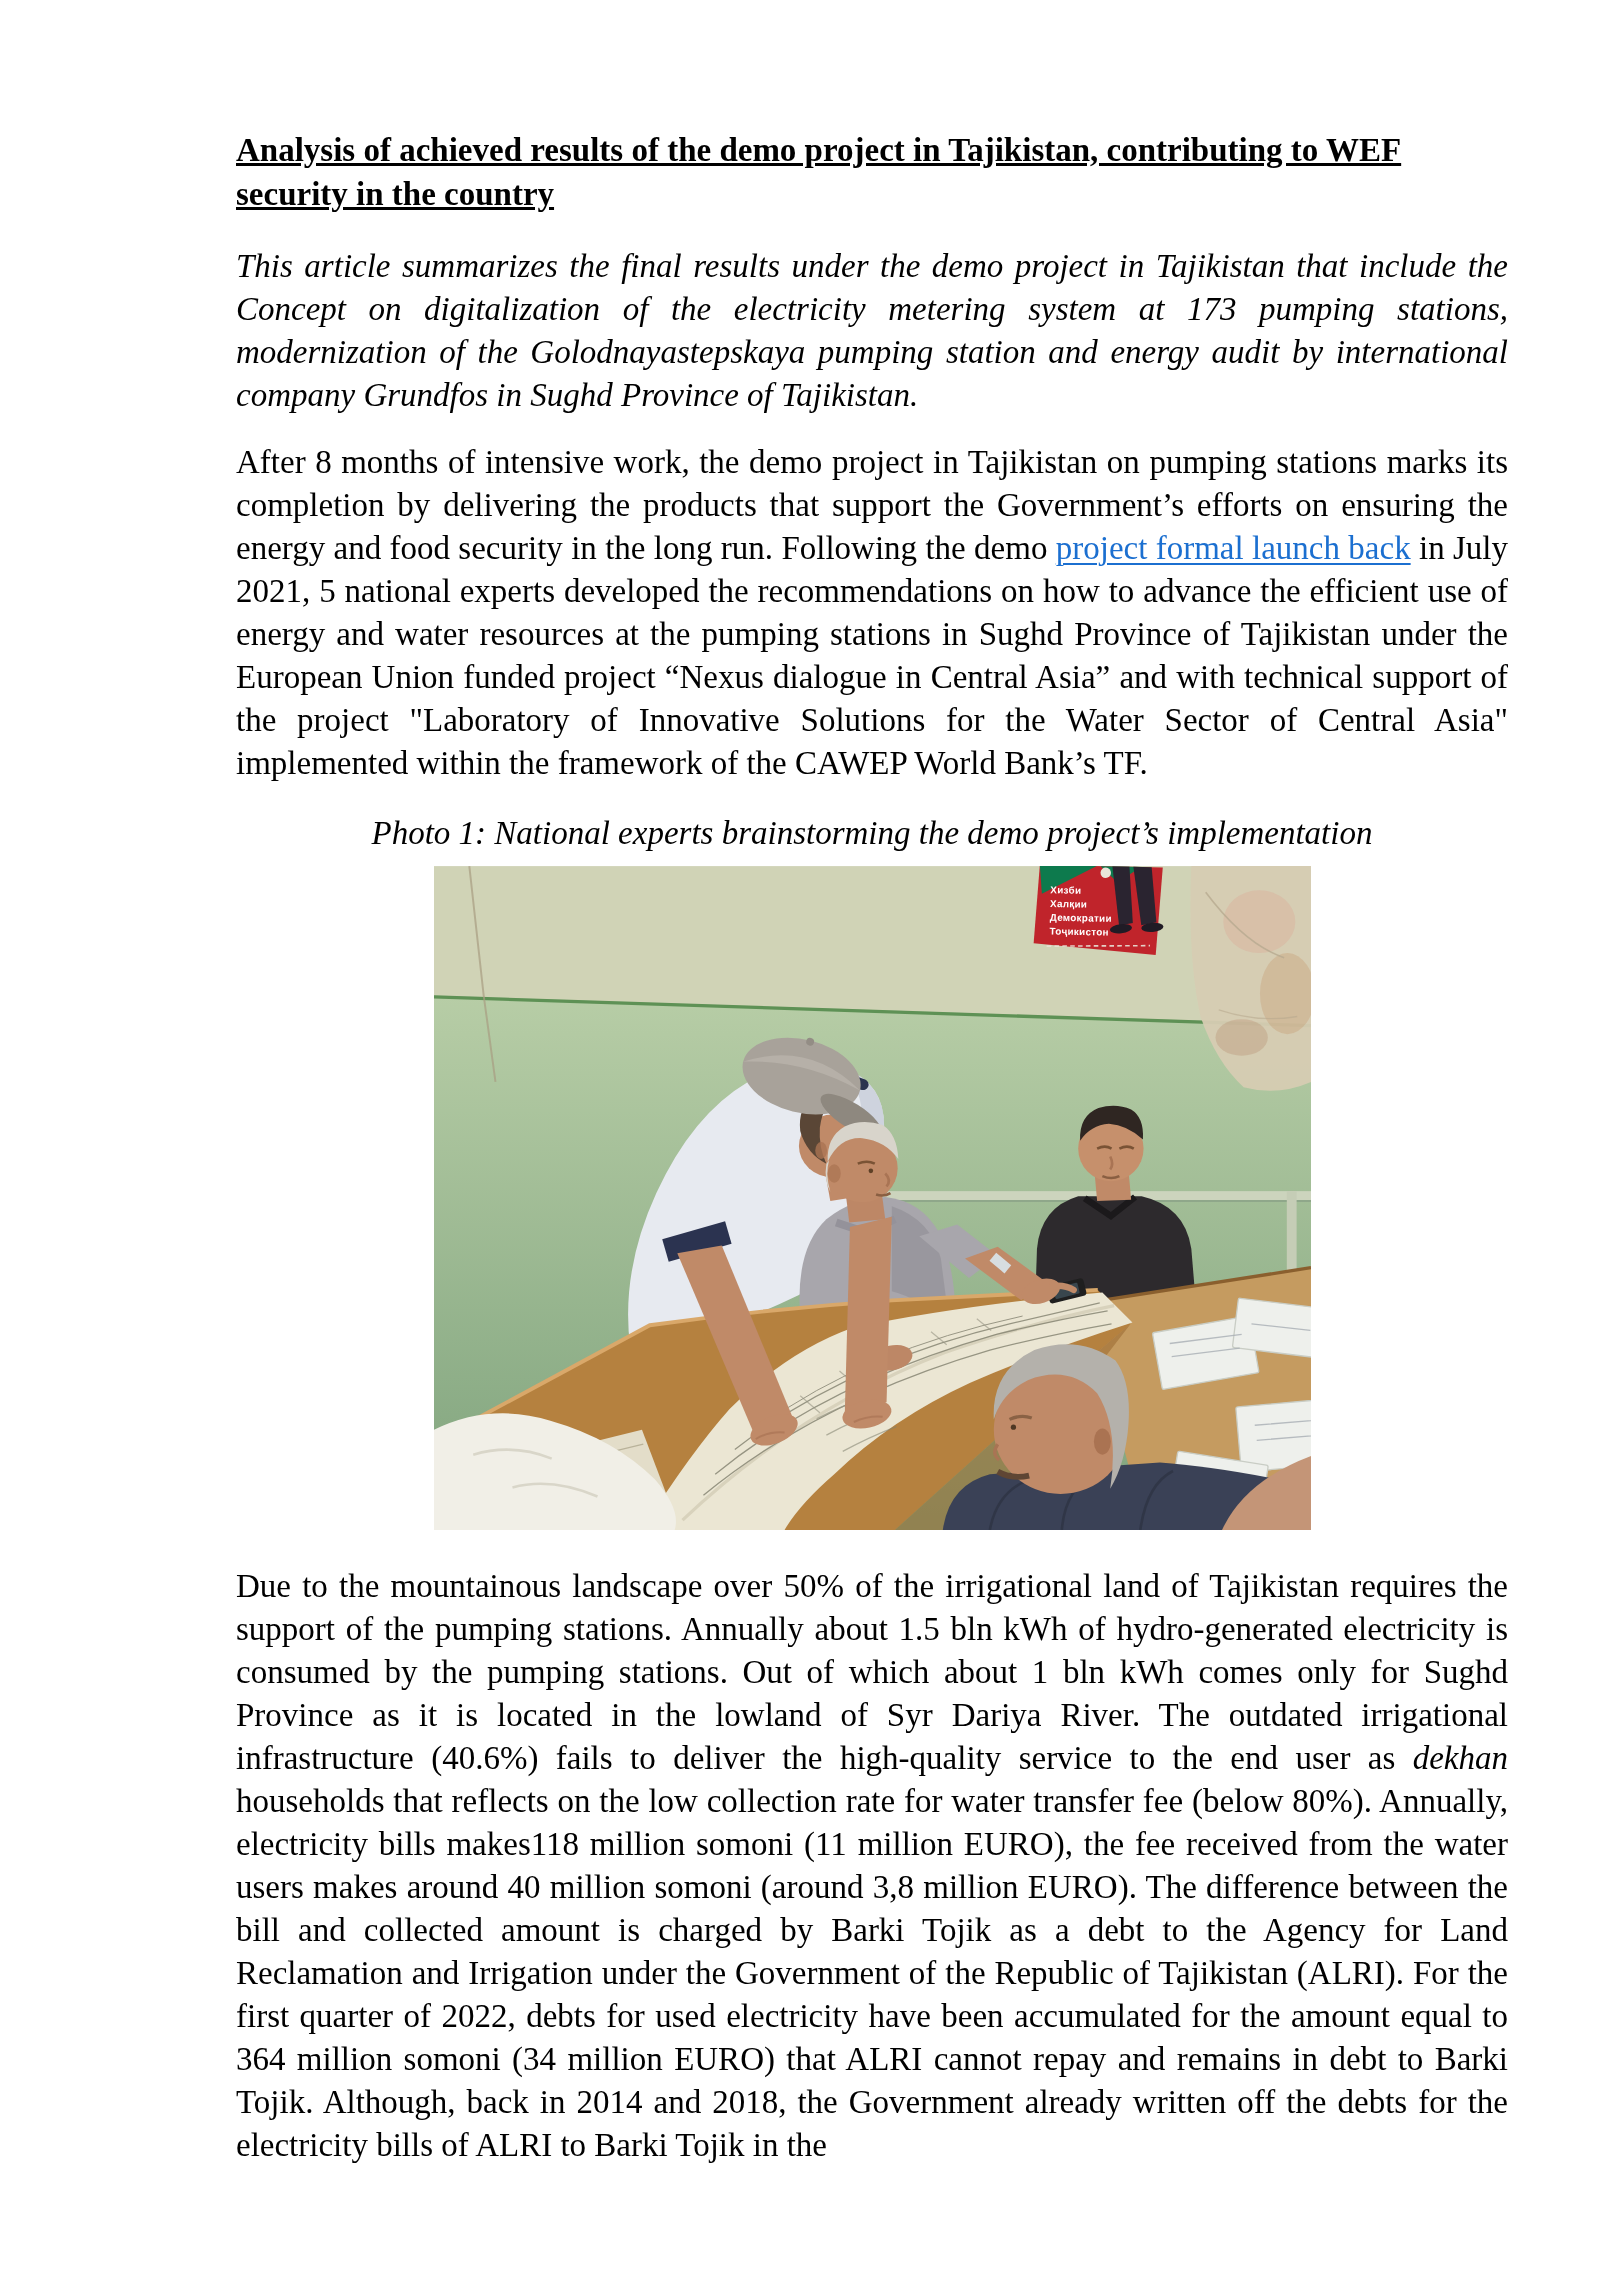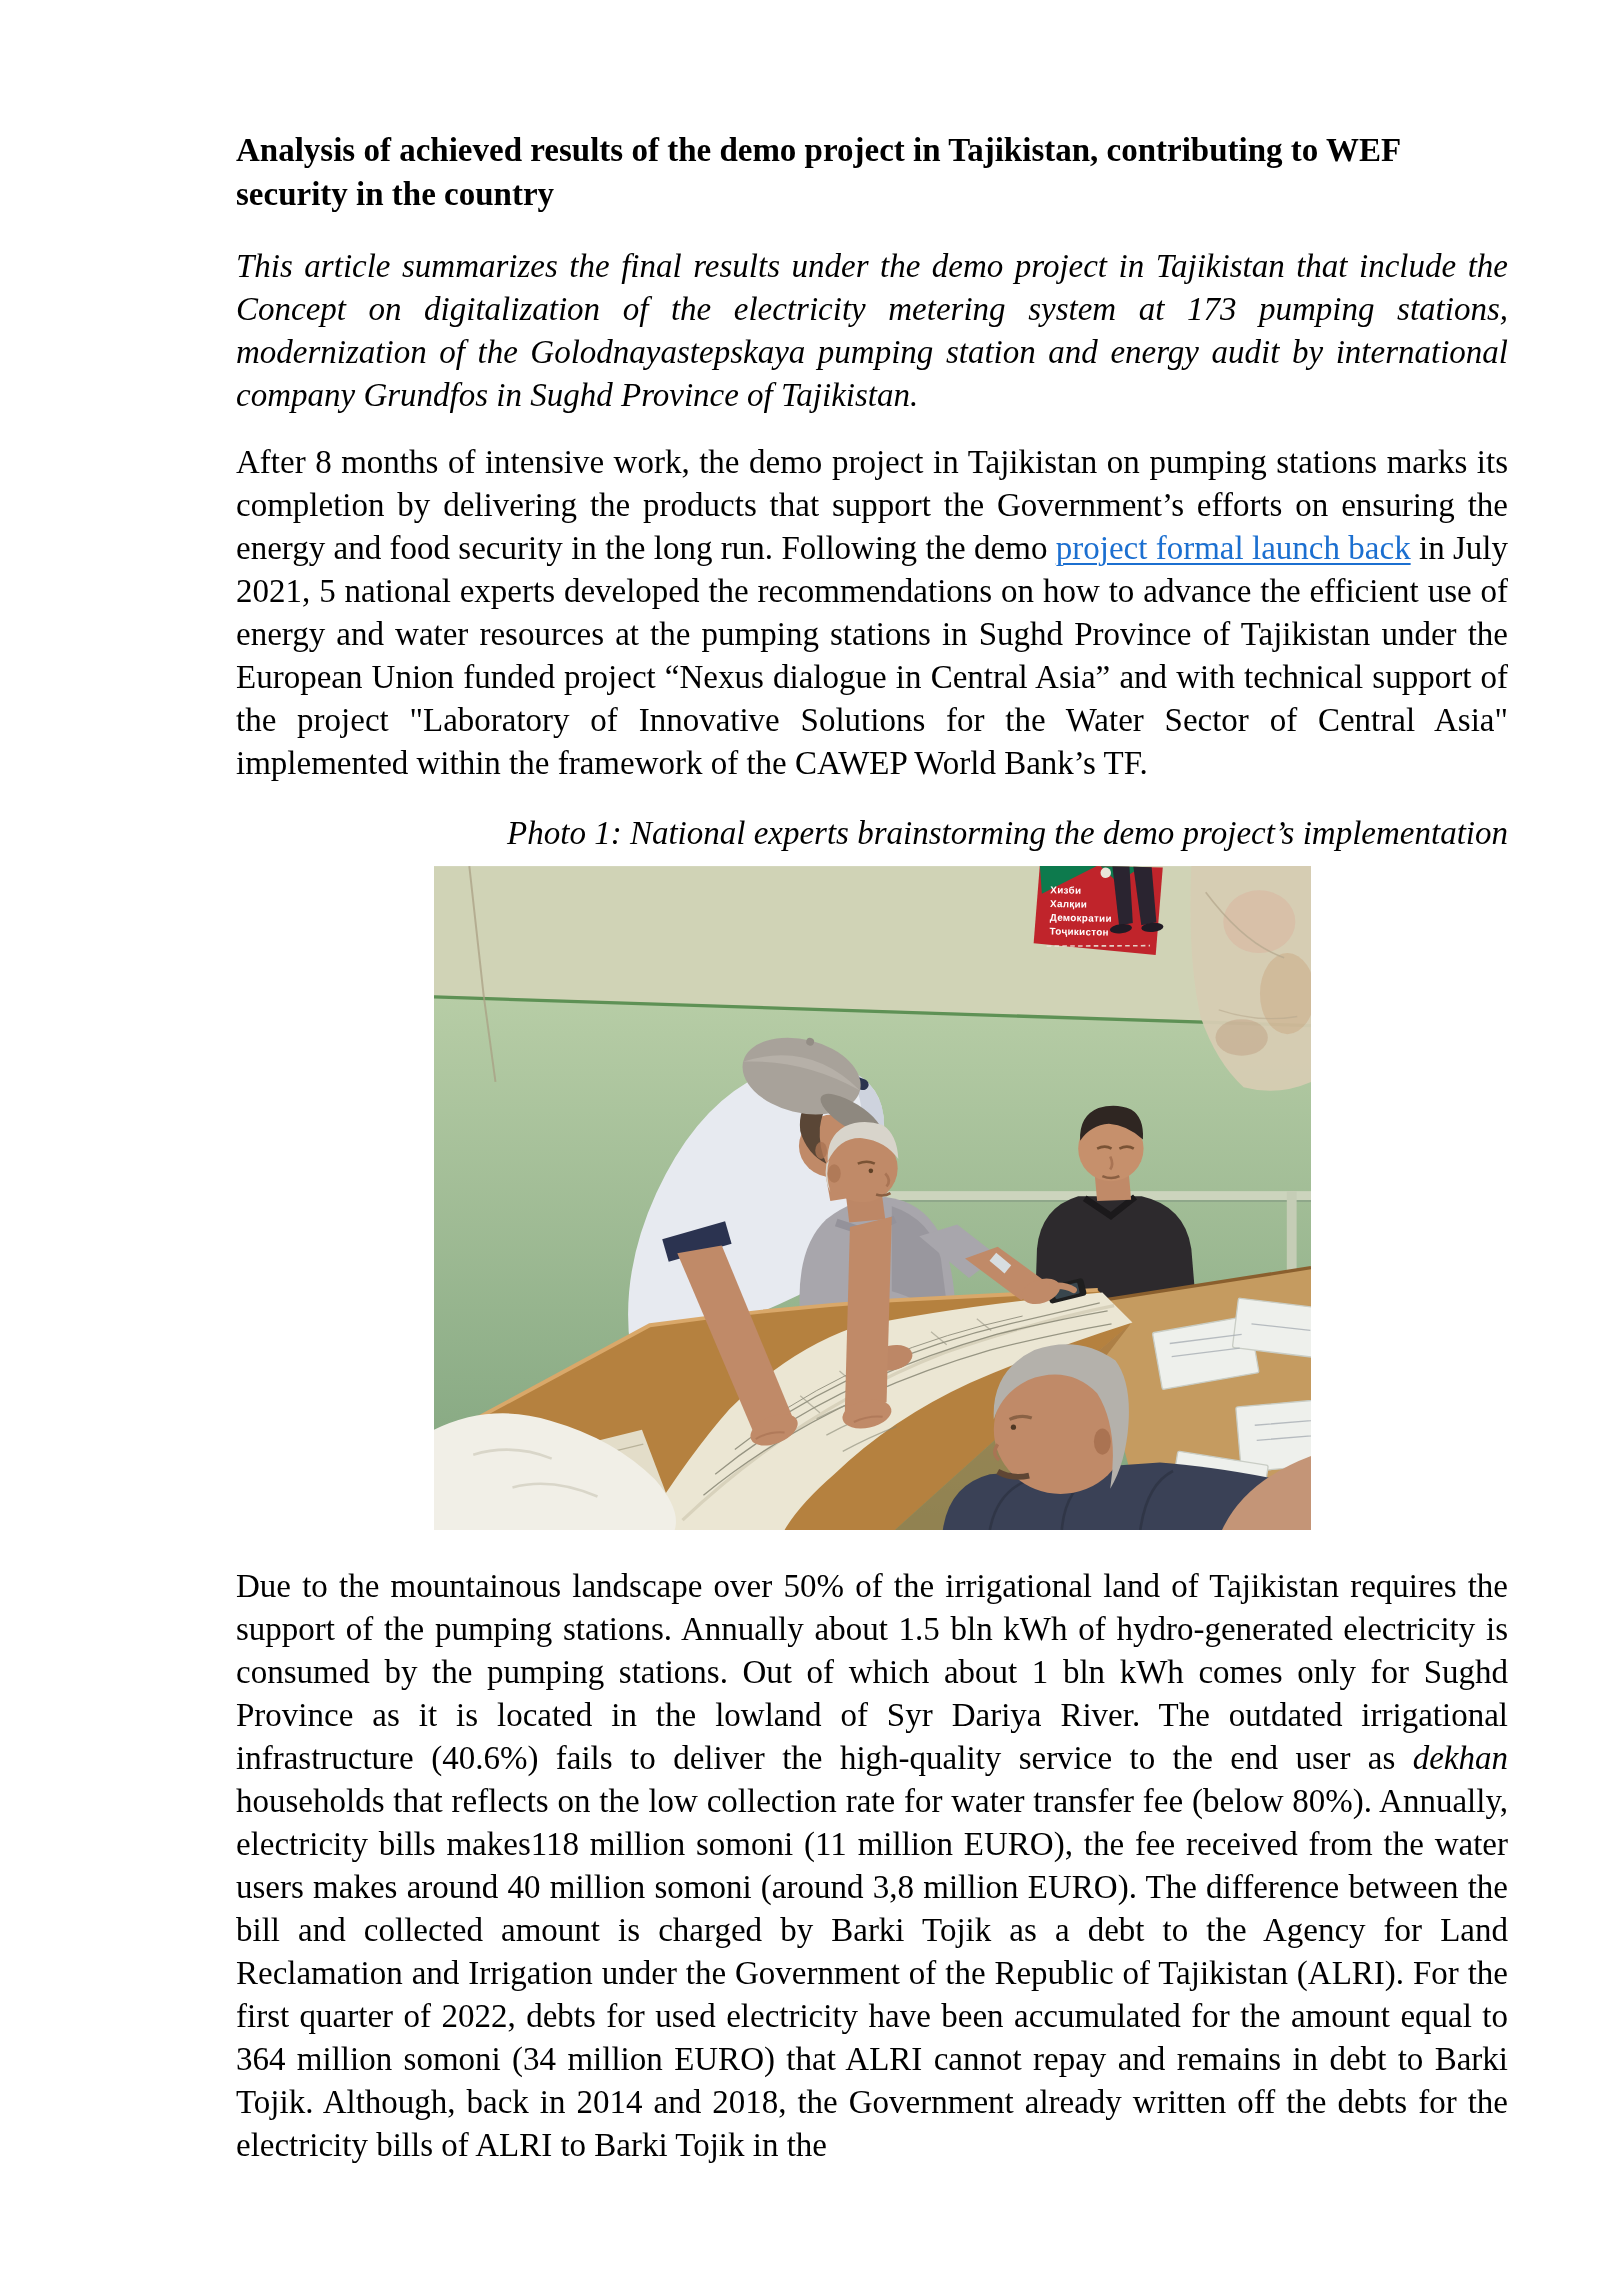--- a/index.html
+++ b/index.html
@@ -14,23 +14,24 @@
     font-size: 33px;
     line-height: 43px;
     color: #000000;
   }
   h1.doc-title {
     font-size: 33px;
     line-height: 44px;
     font-weight: bold;
     margin: 0 0 29px 0;
     text-align: left;
+    text-decoration: underline;
   }
   p { margin: 0 0 23.6px 0; text-align: justify; }
-  p.caption { margin: 27.5px 0 10.5px 0; text-align: right; }
+  p.caption { margin: 27.5px 0 10.5px 0; text-align: center; }
   .i { font-style: italic; margin-top: 12px; }
   a.hyperlink {
     color: var(--link-color, #1b6fd0);
     text-decoration-thickness: 2px;
     text-underline-offset: 3.9px;
     cursor: pointer;
   }
   figure.photo {
     margin: 0 0 35px 0;
     text-align: center;

